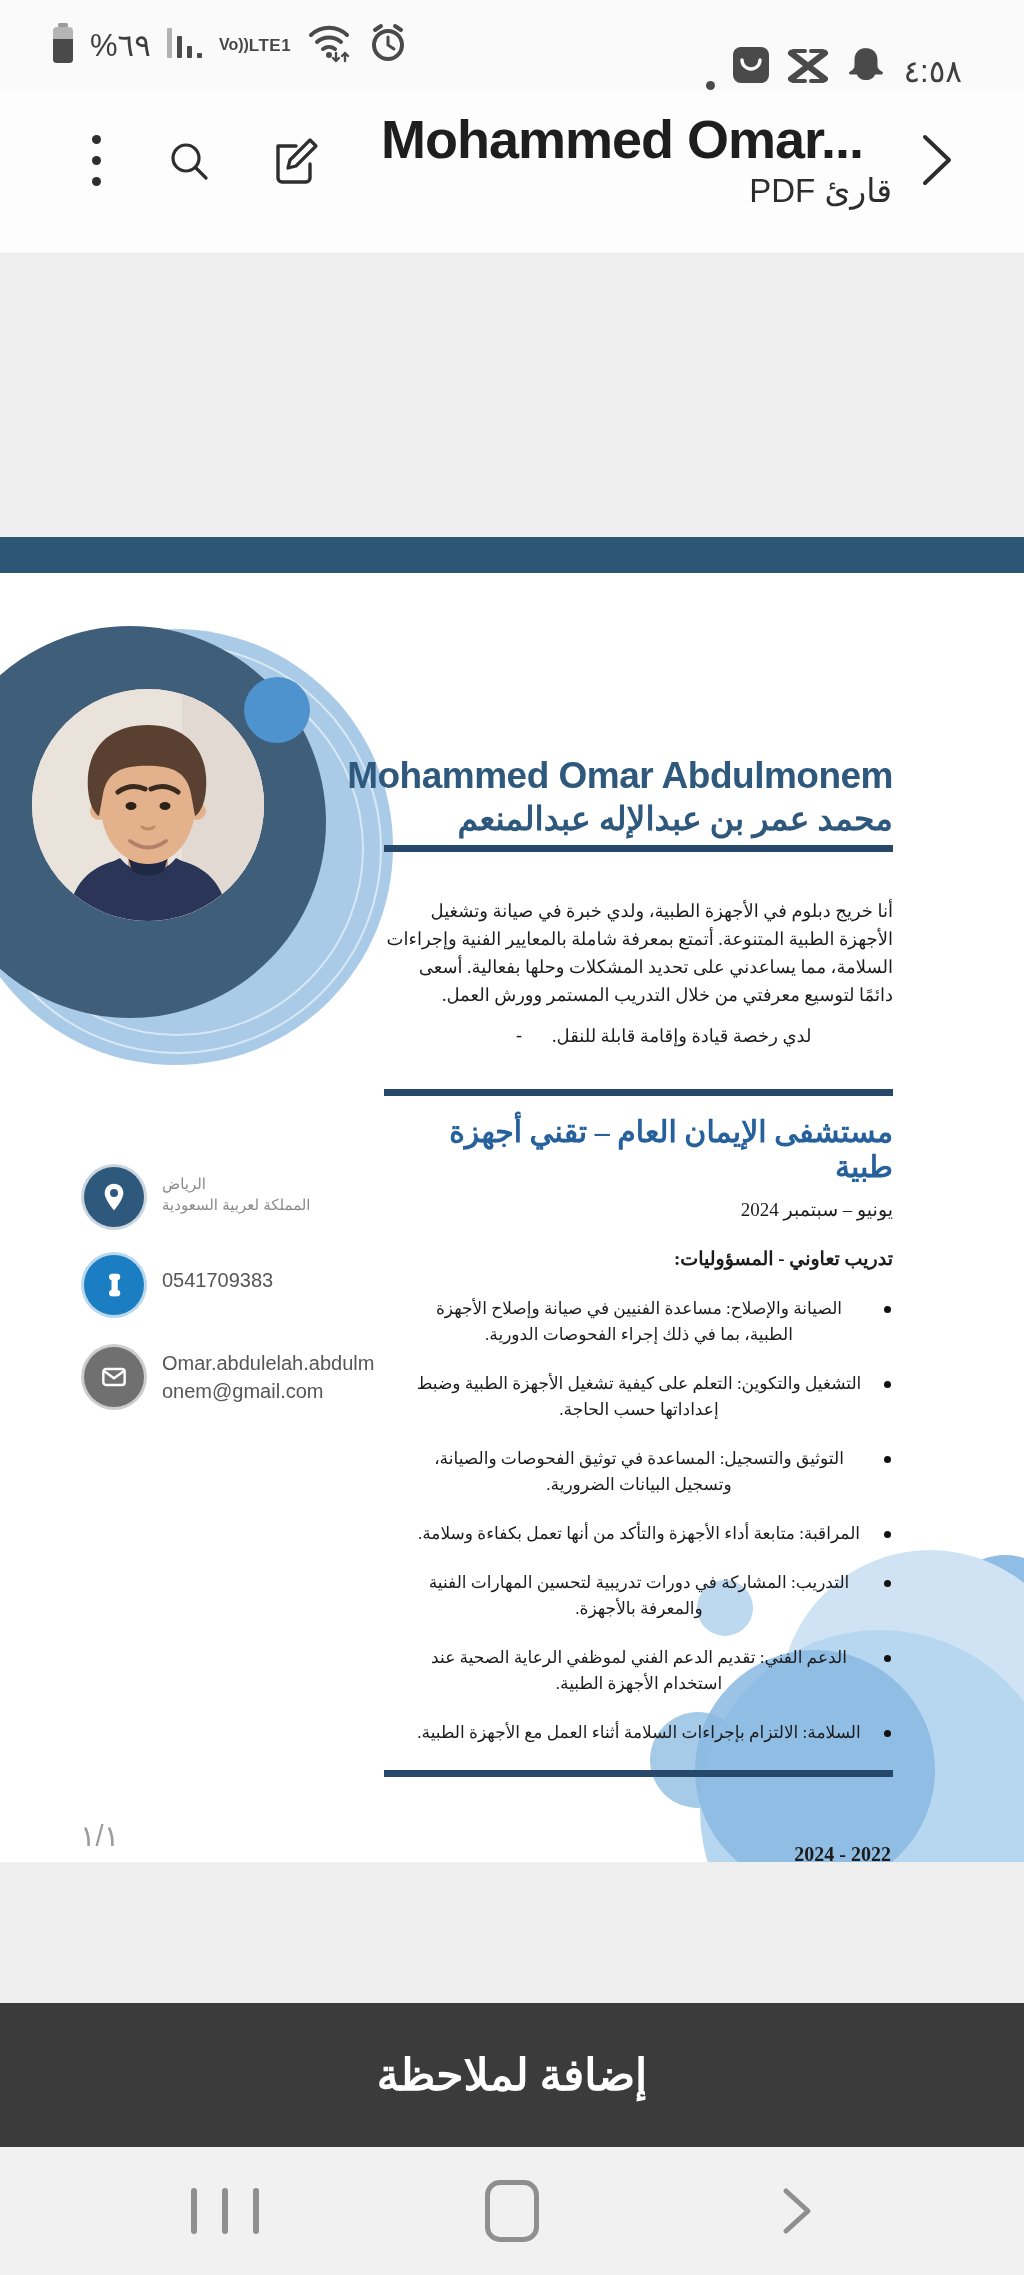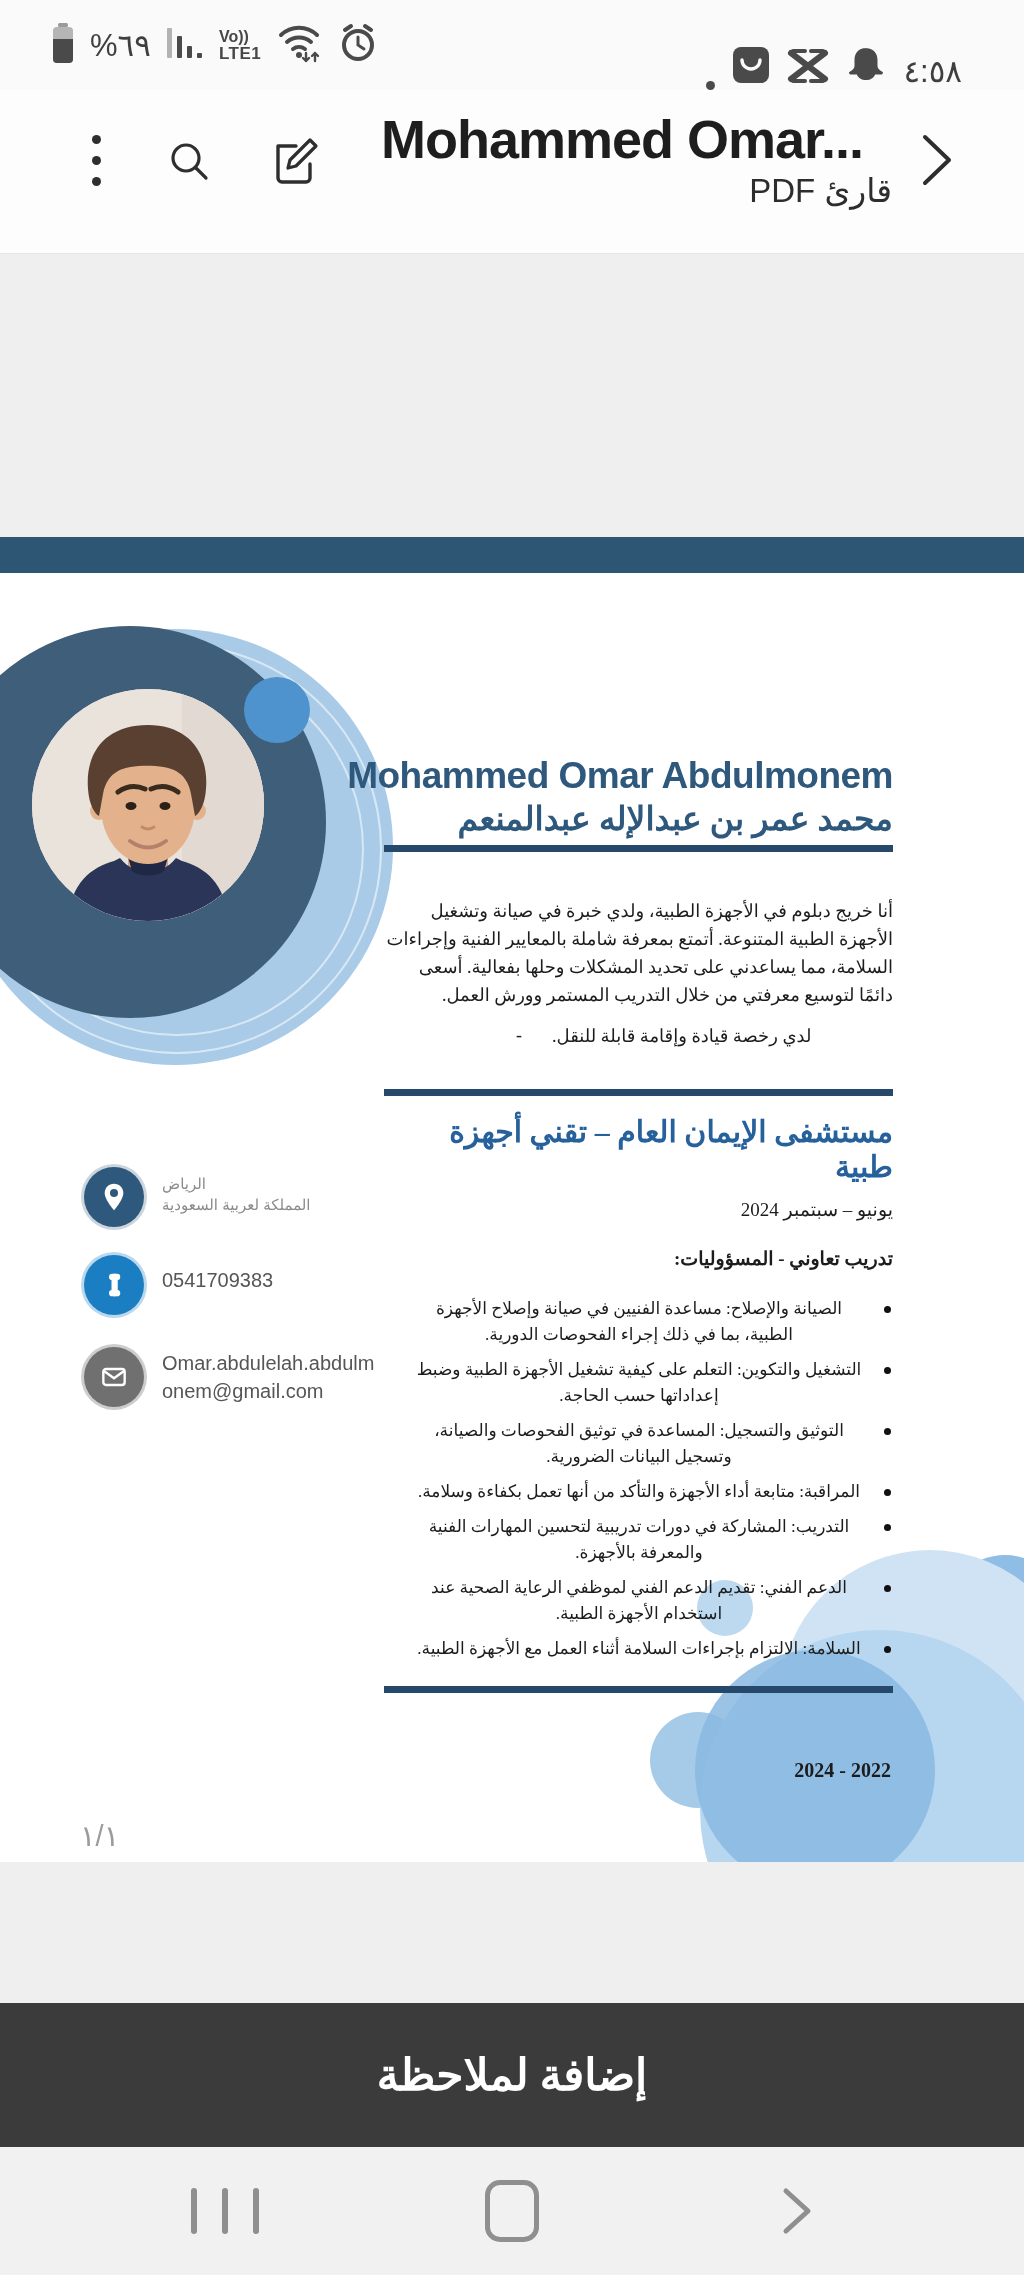--- a/index.html
+++ b/index.html
@@ -4,21 +4,21 @@
 <style>
   html,body{margin:0;padding:0;background:#d8d8d8;}
   .screen{position:relative;width:1024px;height:2275px;margin:0 auto;overflow:hidden;
           background:#84cc16;font-family:"Liberation Sans",sans-serif;}
 
   
   .status-bar{position:absolute;left:0;top:0;width:1024px;height:90px;background:#fafafa;}
   .sb-left{position:absolute;left:50px;top:0;height:90px;display:flex;align-items:center;gap:14px;}
   .sb-right{position:absolute;right:62px;top:0;height:90px;display:flex;align-items:flex-end;gap:16px;}
   .sb-text{font-size:31px;color:#3f3f3f;font-weight:500;letter-spacing:1px;}
-  .volte{display:flex;flex-direction:column;align-items:flex-start;line-height:1;color:#474747;font-weight:700;}
+  .volte{display:flex;flex-direction:row;align-items:flex-start;line-height:1;color:#474747;font-weight:700;}
   .volte .v1{font-size:16px;} .volte .v2{font-size:17px;letter-spacing:.5px;}
   .sb-dot{width:9px;height:9px;border-radius:50%;background:#4a4a4a;}
 
   
   .toolbar{position:absolute;left:0;top:90px;width:1024px;height:163px;background:#fdfdfd;
            border-bottom:1px solid #e7e7e7;}
   .tb-btn{position:absolute;display:flex;align-items:center;justify-content:center;}
   .tb-kebab{left:72px;top:131px;width:48px;height:64px;flex-direction:column;gap:12px;top:38px;}
   .kdot{width:9px;height:9px;border-radius:50%;background:#2e2e2e;}
   .tb-search{left:160px;top:42px;width:60px;height:60px;}
@@ -49,21 +49,21 @@
   .doc-flow{position:absolute;left:384px;right:131px;top:360px;z-index:10;
             font-family:"Liberation Serif",serif;color:#1c1c1c;}
   .summary{direction:rtl;text-align:right;font-size:18px;line-height:28px;margin:0 0 16px 0;}
   .license-row{display:flex;direction:ltr;justify-content:flex-start;gap:30px;margin:0 0 42px 132px;
                font-size:18px;}
   .license-row .ar{direction:rtl;}
   .div-flow{height:7px;background:#26486b;margin:0 0 18px 0;}
   .exp-title{direction:rtl;text-align:right;font-size:30px;font-weight:700;color:#27619c;margin:0 0 14px 0;}
   .exp-period{direction:rtl;text-align:right;font-size:19px;margin:0 0 26px 0;}
   .exp-sub{direction:rtl;text-align:right;font-size:19px;font-weight:700;margin:0 0 26px 0;}
-  .bullets{display:flex;flex-direction:column;gap:9px;margin:0 0 0 0;}
+  .bullets{display:flex;flex-direction:column;gap:23px;margin:0 0 0 0;}
   .bullet{display:flex;direction:rtl;align-items:flex-start;}
   .bdot{flex:0 0 auto;width:7px;height:7px;border-radius:50%;background:#111;margin:10px 2px 0 16px;}
   .btext{flex:1;text-align:center;font-size:17px;line-height:26px;padding-left:26px;}
   .div-flow2{height:7px;background:#26486b;margin:24px 0 66px 0;}
   .edu-title{direction:rtl;text-align:right;font-size:28px;font-weight:700;color:#29567f;margin:0 0 16px 0;}
   .edu-period{direction:ltr;text-align:right;font-size:20px;font-weight:700;padding-right:2px;}
 
   
   .contact{position:absolute;left:84px;top:630px;width:250px;z-index:10;}
   .c-item{position:absolute;left:0;display:flex;align-items:flex-start;gap:18px;}

